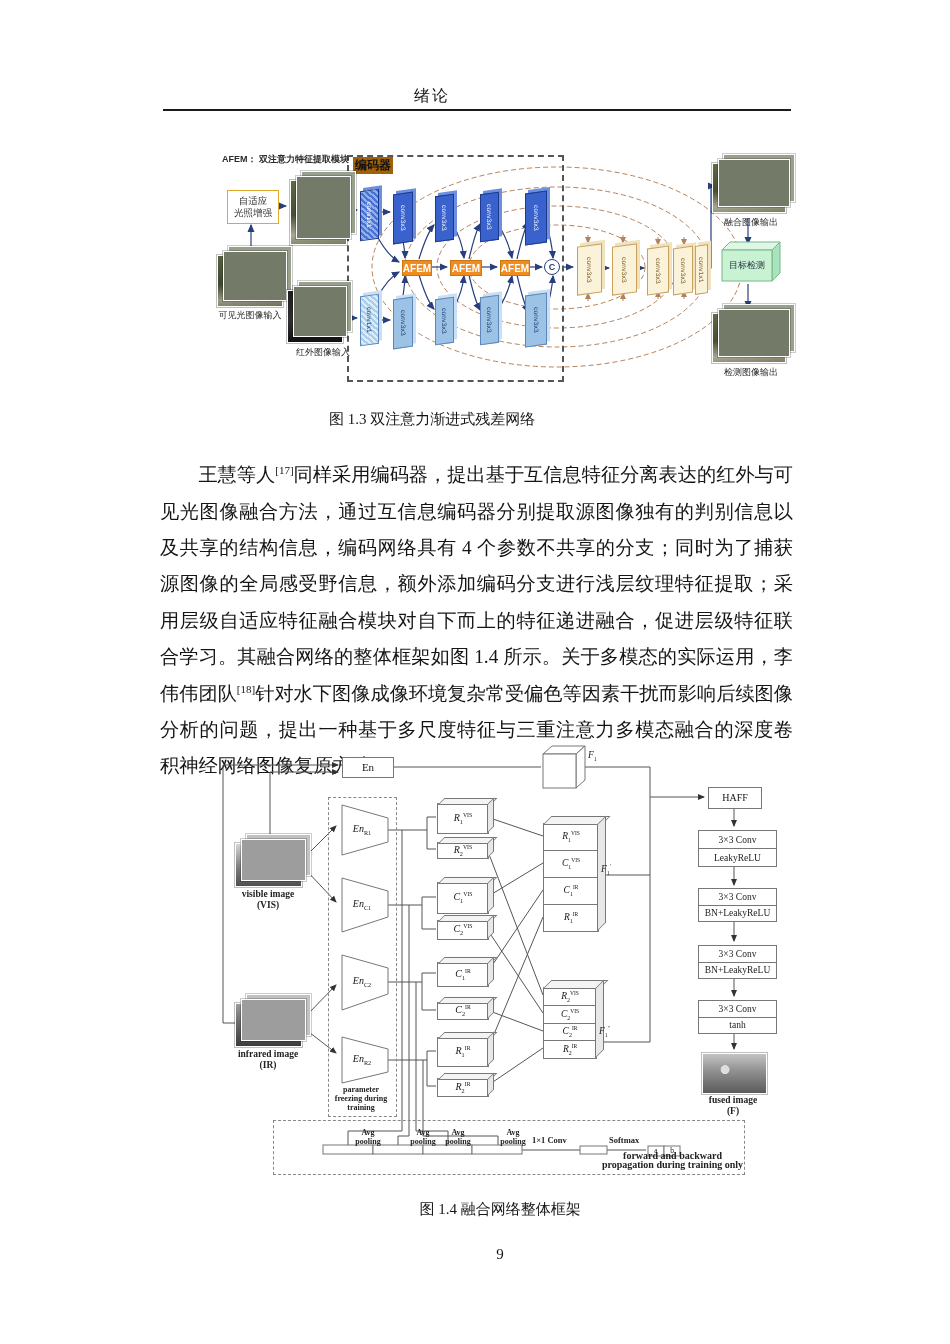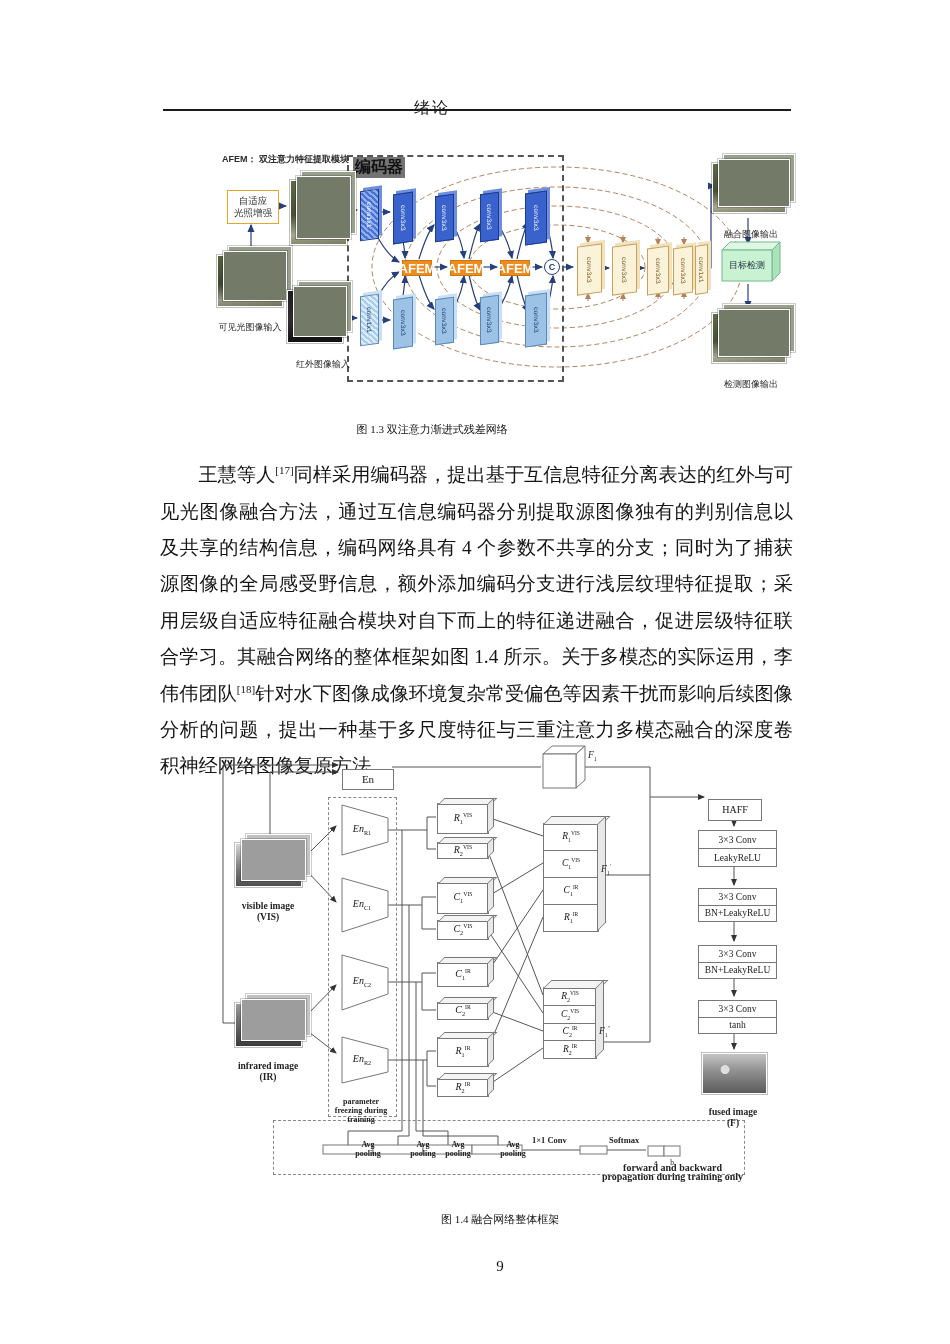--- a/index.html
+++ b/index.html
@@ -1,31 +1,31 @@
 <!DOCTYPE html>
 <html><head>
 <meta charset="utf-8">
 <style>
   html,body{margin:0;padding:0;}
   body{width:950px;height:1344px;position:relative;background:#ffffff;
        font-family:"Liberation Serif",serif;color:#151515;overflow:hidden;}
   .abs{position:absolute;}
-  .ctr{text-align:center;margin-top:12px;}
+  .ctr{text-align:center;}
 
   
   #hdr-title{left:132px;top:86px;width:600px;font-size:16px;letter-spacing:2px;}
   #hdr-rule{left:163px;top:109px;width:628px;border-top:2.5px solid #1b1b1b;height:0;}
 
   
   #para{left:160px;top:438px;width:633px;font-size:19.2px;line-height:36.4px;
         text-align:justify;text-indent:2em;}
   #para sup{font-size:11px;line-height:0;}
 
   
-  .caption{font-size:11px;}
+  .caption{font-size:15px;}
   #cap13{left:132px;top:410px;width:600px;}
   #cap14{left:200px;top:1200px;width:600px;}
   #pageno{left:200px;top:1246px;width:600px;font-size:15px;}
 
   
   #fig13{left:172px;top:148px;width:645px;height:252px;}
   #fig14{left:210px;top:745px;width:600px;height:445px;}
   #fig13 svg,#fig14 svg{position:absolute;left:0;top:0;}
 
   
@@ -59,32 +59,32 @@
      radial-gradient(circle at 35% 40%, #dedede 0 9%, rgba(0,0,0,0) 10%),
      linear-gradient(180deg,#c4c4c4 0%,#949494 40%,#5a5a5a 100%);}
 
   
   .f13label{font-family:"Liberation Sans",sans-serif;font-size:9px;color:#2a2a2a;z-index:3;}
   #enh-box{left:55px;top:42px;width:50px;height:32px;background:#fff;border:1.5px solid #E2A82C;
            display:flex;flex-direction:column;align-items:center;justify-content:center;
            font-family:"Liberation Sans",sans-serif;font-size:9.5px;color:#333;z-index:3;line-height:12px;}
   .dashbox{position:absolute;border:2px dashed #555;z-index:0;}
   .dashbox .t{position:absolute;font-family:"Liberation Sans",sans-serif;font-weight:bold;
-              font-size:16px;color:#111;background:#737373;padding:0 2px;}
+              font-size:12px;color:#111;background:#a16207;padding:0 2px;}
   .cpanel{position:absolute;transform:skewY(-8deg);display:flex;align-items:center;justify-content:center;z-index:2;}
   .cpanel span{writing-mode:vertical-rl;font-family:"Liberation Sans",sans-serif;font-size:6.5px;letter-spacing:.2px;}
   .cpanel.dark{background:#3A62CC;color:#ecf2ff;border:1px solid #1e3a8c;box-shadow:3px -3px 0 #6c8fe0;}
   .cpanel.hdark{background:repeating-linear-gradient(45deg,#4a72d4 0 2px,#8fb0ec 2px 4px);
                 color:#fff;border:1px solid #1e3a8c;box-shadow:3px -3px 0 #6c8fe0;}
   .cpanel.light{background:#9CC3E6;color:#1d3f70;border:1px solid #5d87b8;box-shadow:3px -3px 0 #c9e0f4;}
   .cpanel.hlight{background:repeating-linear-gradient(45deg,#a9cdea 0 2px,#dcedfa 2px 4px);
                  color:#1d3f70;border:1px solid #5d87b8;box-shadow:3px -3px 0 #c9e0f4;}
   .cpanel.cream{background:#FBF2DA;color:#7a5a20;border:1px solid #C8A05A;box-shadow:3px -3px 0 #efe2bd;}
   .afem{position:absolute;background:#F08C1E;border:1px solid #c87712;color:#fff;
-        font-family:"Liberation Sans",sans-serif;font-weight:bold;font-size:13px;
+        font-family:"Liberation Sans",sans-serif;font-weight:bold;font-size:10px;
         display:flex;align-items:center;justify-content:center;z-index:3;}
   #concat{left:372px;top:111px;width:14px;height:14px;border:1.6px solid #27407C;border-radius:50%;
           background:#fff;color:#27407C;font-weight:bold;font-size:9px;
           display:flex;align-items:center;justify-content:center;z-index:3;
           font-family:"Liberation Sans",sans-serif;}
   #detect-label-box{left:552px;top:106px;width:46px;height:22px;display:flex;align-items:center;
           justify-content:center;font-family:"Liberation Sans",sans-serif;font-size:9px;color:#234;z-index:3;}
 
   
   .wbox{position:absolute;background:#fff;border:1px solid #777;z-index:2;}

